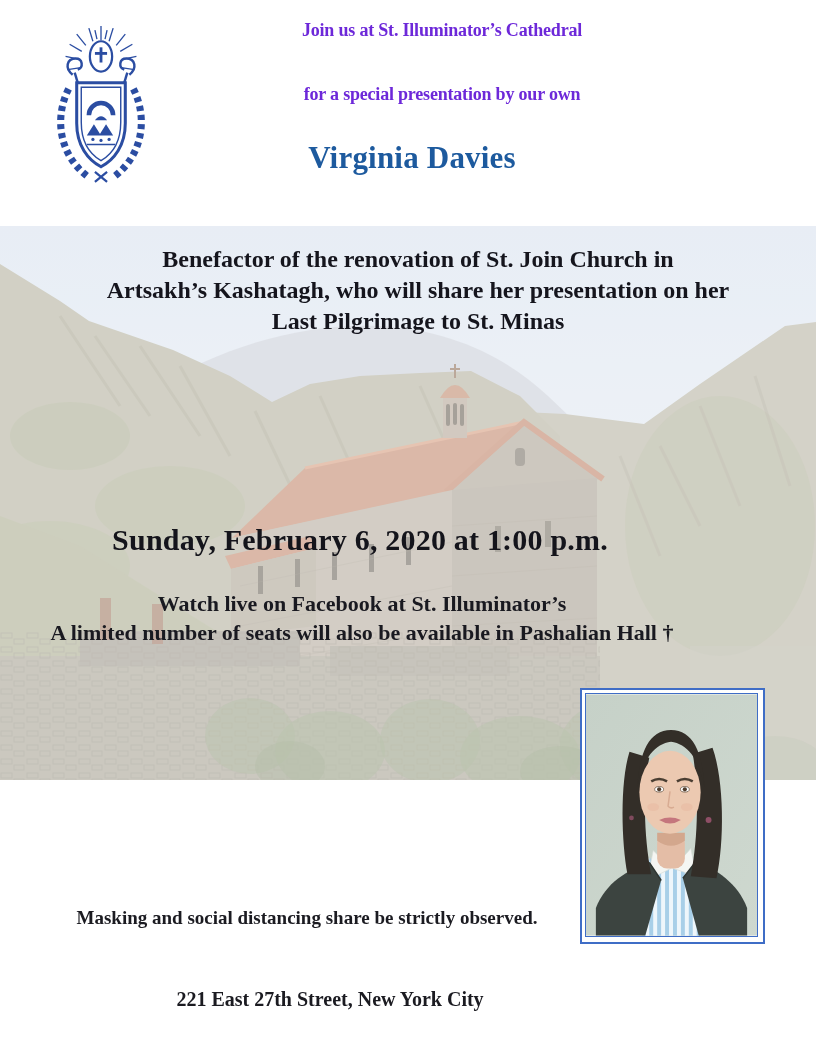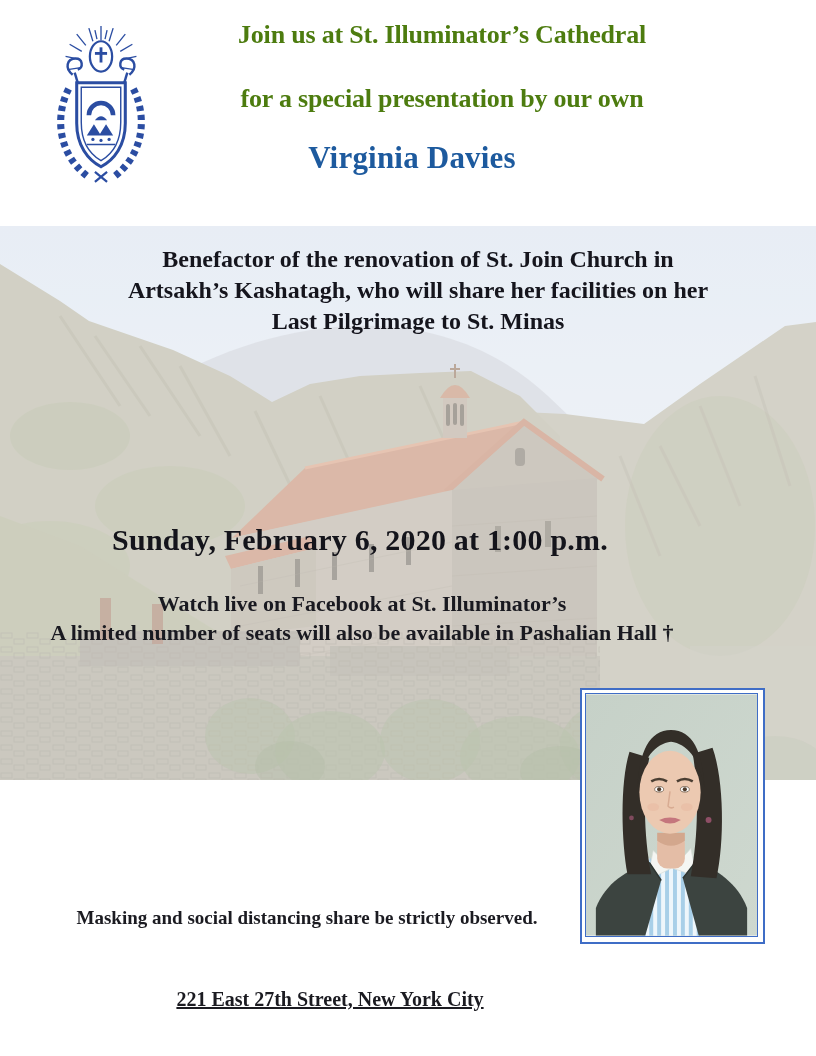--- a/index.html
+++ b/index.html
@@ -4,27 +4,27 @@
 <style>
   html,body{margin:0;padding:0;background:#888;}
   .page{
     position:relative;width:816px;height:1056px;margin:0 auto;
     background:#ffffff;overflow:hidden;
     font-family:"Liberation Serif","DejaVu Serif",serif;
     color:#17171e;
   }
   .abs{position:absolute;}
   .ctr{text-align:center;}
-  .hline{font-size:26px;font-weight:600;letter-spacing:-0.2px;color:#4d7c0f;}
+  .hline{font-size:18px;font-weight:600;letter-spacing:-0.2px;color:#6d28d9;}
   .speaker{font-size:31px;font-weight:700;color:var(--accent_blue,#1d5a9e);letter-spacing:0.2px;}
   .benefactor{font-size:24px;font-weight:700;line-height:31px;color:#15151d;}
   .datetime{font-size:30px;font-weight:700;color:#14141b;letter-spacing:0.2px;}
   .watch{font-size:22px;font-weight:600;line-height:29px;color:#191920;}
   .note{font-size:19px;font-weight:600;line-height:28px;color:#1b1b21;}
-  .address{font-size:20px;font-weight:600;color:#1b1b21;text-decoration:underline;}
+  .address{font-size:20px;font-weight:600;color:#1b1b21;}
   .photo-frame{
     left:580px;top:688px;width:185px;height:256px;box-sizing:border-box;
     border:2px solid var(--frame_blue,#3f6dc6);background:#ffffff;padding:3px;
   }
   .photo-inner{
     width:173px;height:244px;box-sizing:border-box;
     border:1px solid var(--frame_blue,#3f6dc6);overflow:hidden;
   }
   svg{display:block;}
 </style>
@@ -165,21 +165,21 @@
       <path d="M58,150 L70,160 M70,150 L58,160" stroke-width="2.2"></path>
     </g>
   </svg>
 
   <div class="abs ctr hline" style="left:142px;top:20px;width:600px">Join us at St. Illuminator’s Cathedral</div>
   <div class="abs ctr hline" style="left:142px;top:84px;width:600px">for a special presentation by our own</div>
   <div class="abs ctr speaker" style="left:112px;top:140px;width:600px">Virginia Davies</div>
 
   <div class="abs ctr benefactor" style="left:68px;top:244px;width:700px">
     <div>Benefactor of the renovation of St. Join Church in</div>
-    <div>Artsakh’s Kashatagh, who will share her facilities on her</div>
+    <div>Artsakh’s Kashatagh, who will share her presentation on her</div>
     <div>Last Pilgrimage to St. Minas</div>
   </div>
 
   <div class="abs ctr datetime" style="left:60px;top:523px;width:600px">Sunday, February 6, 2020 at 1:00 p.m.</div>
 
   <div class="abs ctr watch" style="left:12px;top:589px;width:700px">
     <div>Watch live on Facebook at St. Illuminator’s</div>
     <div>A limited number of seats will also be available in Pashalian Hall †</div>
   </div>
 

